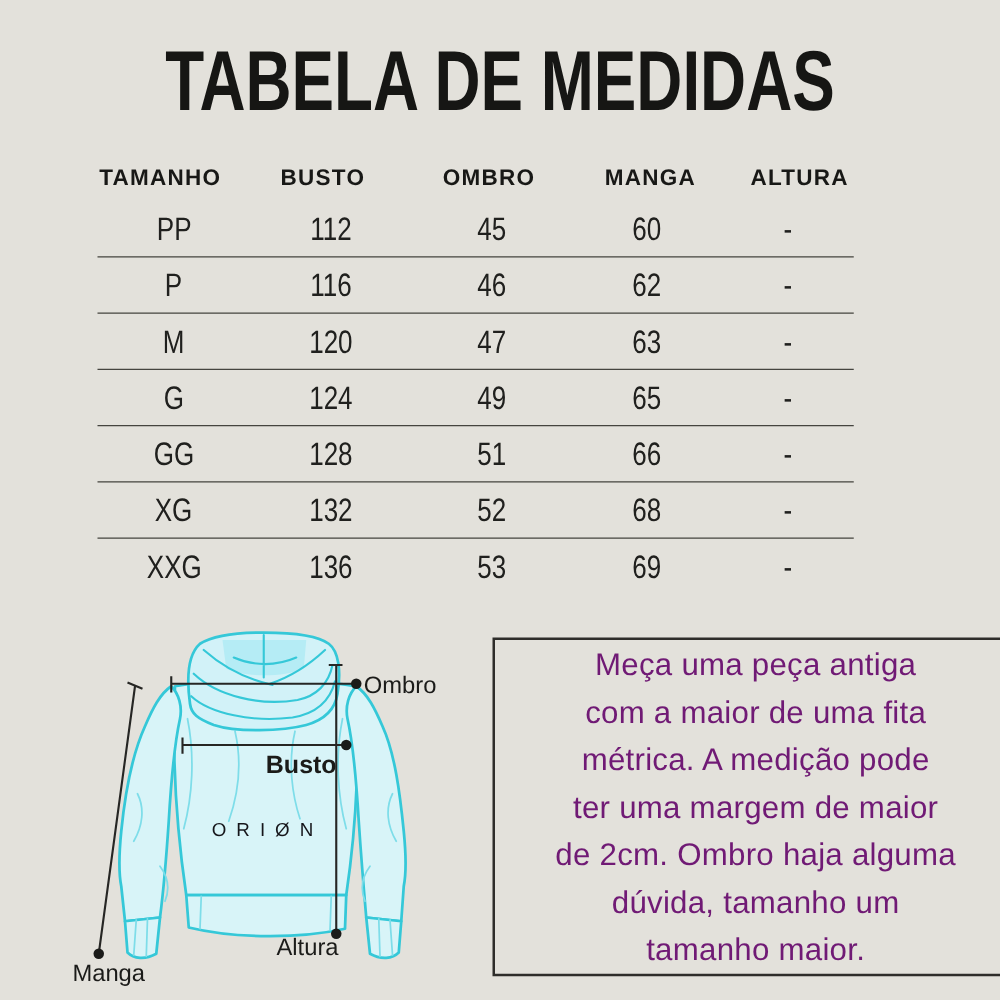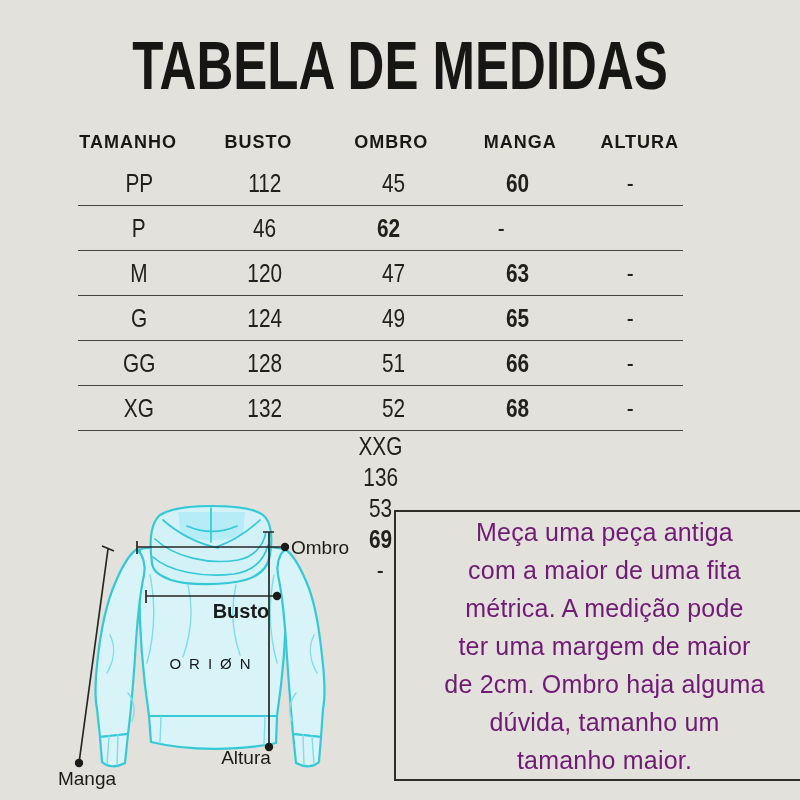--- a/index.html
+++ b/index.html
@@ -12,22 +12,22 @@
   .title{
     position:absolute;top:34px;left:0;width:800px;margin:0;
     text-align:center;font-size:68px;line-height:62px;font-weight:700;
     color:#161614;transform:scaleX(0.75);transform-origin:center;
     letter-spacing:0px;white-space:nowrap;
   }
   
   .size-table{position:absolute;left:78px;top:123px;width:605px;}
   .thead{display:flex;height:38px;align-items:center;gap:27px;}
   .trow{display:flex;height:44px;align-items:center;border-bottom:1.6px solid #45443f;}
-  .trow.last{border-bottom:none;flex-direction:column;}
-  .c0{width:20.2%;} .c1{width:21.3%;} .c2{width:21.3%;} .c3{width:19.8%;font-weight:bold;} .c4{width:17.4%;}
+  .trow.last{border-bottom:none;}
+  .c0{width:20.2%;} .c1{width:21.3%;} .c2{width:21.3%;} .c3{width:19.8%;} .c4{width:17.4%;}
   .th{font-weight:700;font-size:18px;letter-spacing:1px;text-align:center;color:#181816;}
   .td{text-align:center;font-size:26px;color:#20201e;}
   .td span{display:inline-block;transform:scaleX(0.8);transform-origin:center;}
   
   .note{
     position:absolute;left:394px;top:510px;width:421px;height:271px;
     border:2px solid #2e2d2a;box-sizing:border-box;
     display:flex;flex-direction:column;justify-content:center;
     text-align:center;font-size:25px;line-height:38px;letter-spacing:0.2px;color:#701a75;
   }
@@ -59,20 +59,21 @@
 
     <div class="trow">
       <div class="td c0"><span>PP</span></div>
       <div class="td c1"><span>112</span></div>
       <div class="td c2"><span>45</span></div>
       <div class="td c3"><span>60</span></div>
       <div class="td c4"><span>-</span></div>
     </div>
     <div class="trow">
       <div class="td c0"><span>P</span></div>
+      <div class="td c1"><span>116</span></div>
       <div class="td c2"><span>46</span></div>
       <div class="td c3"><span>62</span></div>
       <div class="td c4"><span>-</span></div>
     </div>
     <div class="trow">
       <div class="td c0"><span>M</span></div>
       <div class="td c1"><span>120</span></div>
       <div class="td c2"><span>47</span></div>
       <div class="td c3"><span>63</span></div>
       <div class="td c4"><span>-</span></div>

